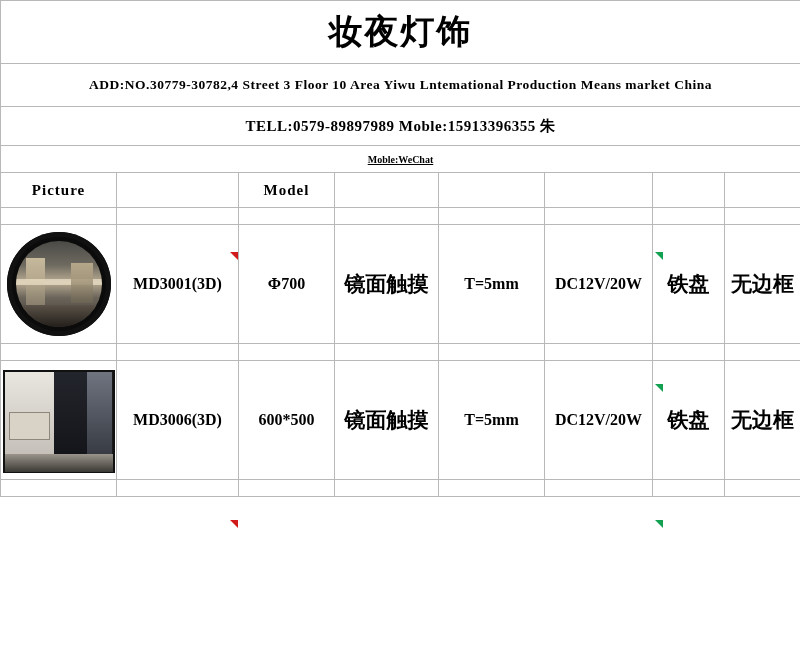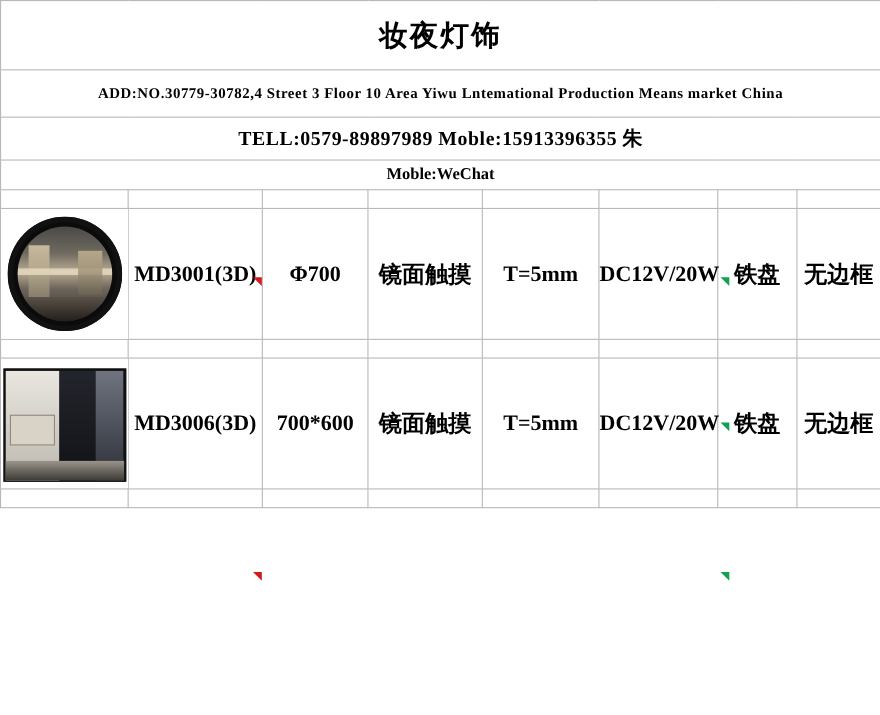--- a/index.html
+++ b/index.html
@@ -29,67 +29,68 @@
     border: 1px solid #b8b8b8;
     padding: 0;
     vertical-align: middle;
     text-align: center;
     font-family: "Liberation Serif", serif;
   }
   
   .title-cell {
     height: 62px;
     font-family: "Liberation Serif", serif;
-    font-size: 26px;
+    font-size: 34px;
     font-weight: bold;
     letter-spacing: 2px;
   }
   .addr-cell {
     height: 42px;
     font-family: "Liberation Mono", monospace;
     font-size: 13.5px;
     font-weight: bold;
     text-align: left;
     padding-left: 12px;
     letter-spacing: 0.5px;
     margin-left: 32px;
   }
   .tell-cell {
     height: 38px;
     font-family: "Liberation Mono", monospace;
-    font-size: 18px;
+    font-size: 15px;
     font-weight: bold;
     letter-spacing: 0.5px;
   }
   .wechat-cell {
     height: 26px;
     font-family: "Liberation Mono", monospace;
-    font-size: 15px;
+    font-size: 10px;
     font-weight: bold;
     text-align: left;
     padding-left: 4px;
+    text-decoration: underline;
   }
   .colhead-cell {
     height: 34px;
     font-family: "Liberation Mono", monospace;
     font-size: 15px;
     font-weight: bold;
     letter-spacing: 1px;
   }
   .gap-row td {
     height: 16px;
     border-left: 1px solid #b8b8b8;
     border-right: 1px solid #b8b8b8;
     border-top: 1px solid #b8b8b8;
     border-bottom: 1px solid #b8b8b8;
   }
   .prod-row td {
     height: 118px;
     font-family: "Liberation Mono", monospace;
-    font-size: 20px;
+    font-size: 16px;
     font-weight: bold;
   }
   .prod-row td.cjk {
     font-family: "Liberation Sans", sans-serif;
     font-size: 21px;
     font-weight: bold;
   }
   .prod-row td.pic {
     padding: 0;
     position: relative;
@@ -258,20 +259,30 @@
         <td class="title-cell" colspan="8">妆夜灯饰</td>
       </tr>
       <tr>
         <td class="addr-cell" colspan="8">ADD:NO.30779-30782,4 Street 3 Floor 10 Area Yiwu Lntemational Production Means market China</td>
       </tr>
       <tr>
         <td class="tell-cell" colspan="8">TELL:0579-89897989 Moble:15913396355 朱</td>
       </tr>
       <tr>
         <td class="wechat-cell" colspan="8">Moble:WeChat</td>
+      </tr>
+      <tr>
+        <td class="colhead-cell">Picture</td>
+        <td class="colhead-cell"></td>
+        <td class="colhead-cell">Model</td>
+        <td class="colhead-cell"></td>
+        <td class="colhead-cell"></td>
+        <td class="colhead-cell"></td>
+        <td class="colhead-cell"></td>
+        <td class="colhead-cell"></td>
       </tr>
       <tr class="gap-row">
         <td></td>
         <td></td>
         <td></td>
         <td></td>
         <td></td>
         <td></td>
         <td></td>
         <td></td>
@@ -313,21 +324,21 @@
             <div class="scene-rect">
               <div class="wall"></div>
               <div class="closet"></div>
               <div class="closet2"></div>
               <div class="cab"></div>
               <div class="floorline"></div>
             </div>
           </div>
         </td>
         <td class="relcell">MD3006(3D)</td>
-        <td>700*600</td>
+        <td>600*500</td>
         <td class="cjk">镜面触摸</td>
         <td>T=5mm</td>
         <td>DC12V/20W</td>
         <td class="cjk">铁盘</td>
         <td class="cjk">无边框</td>
       </tr>
       <tr class="gap-row">
         <td></td>
         <td></td>
         <td></td>

